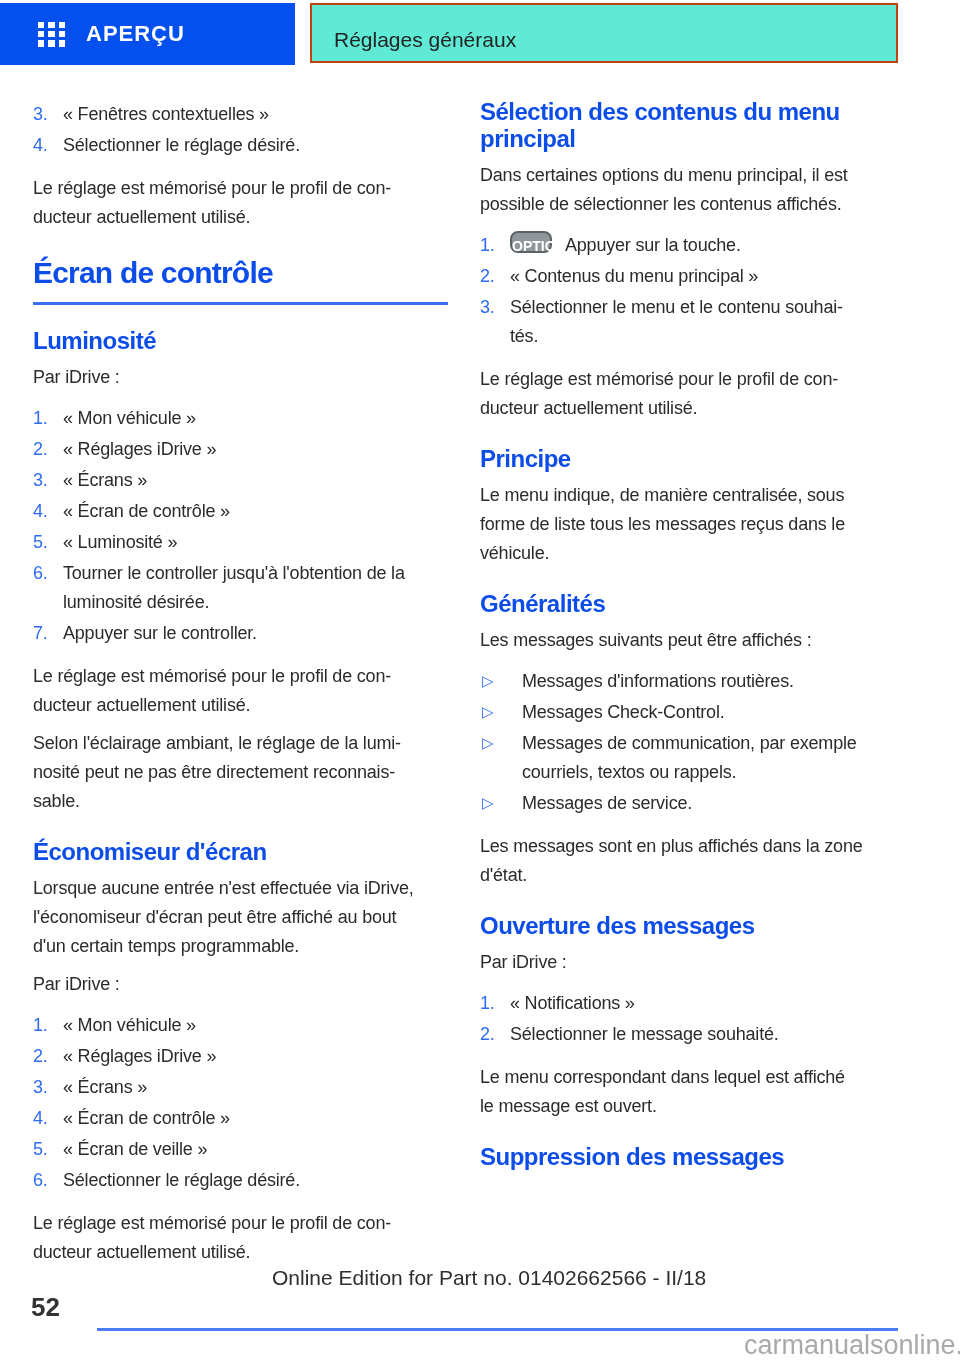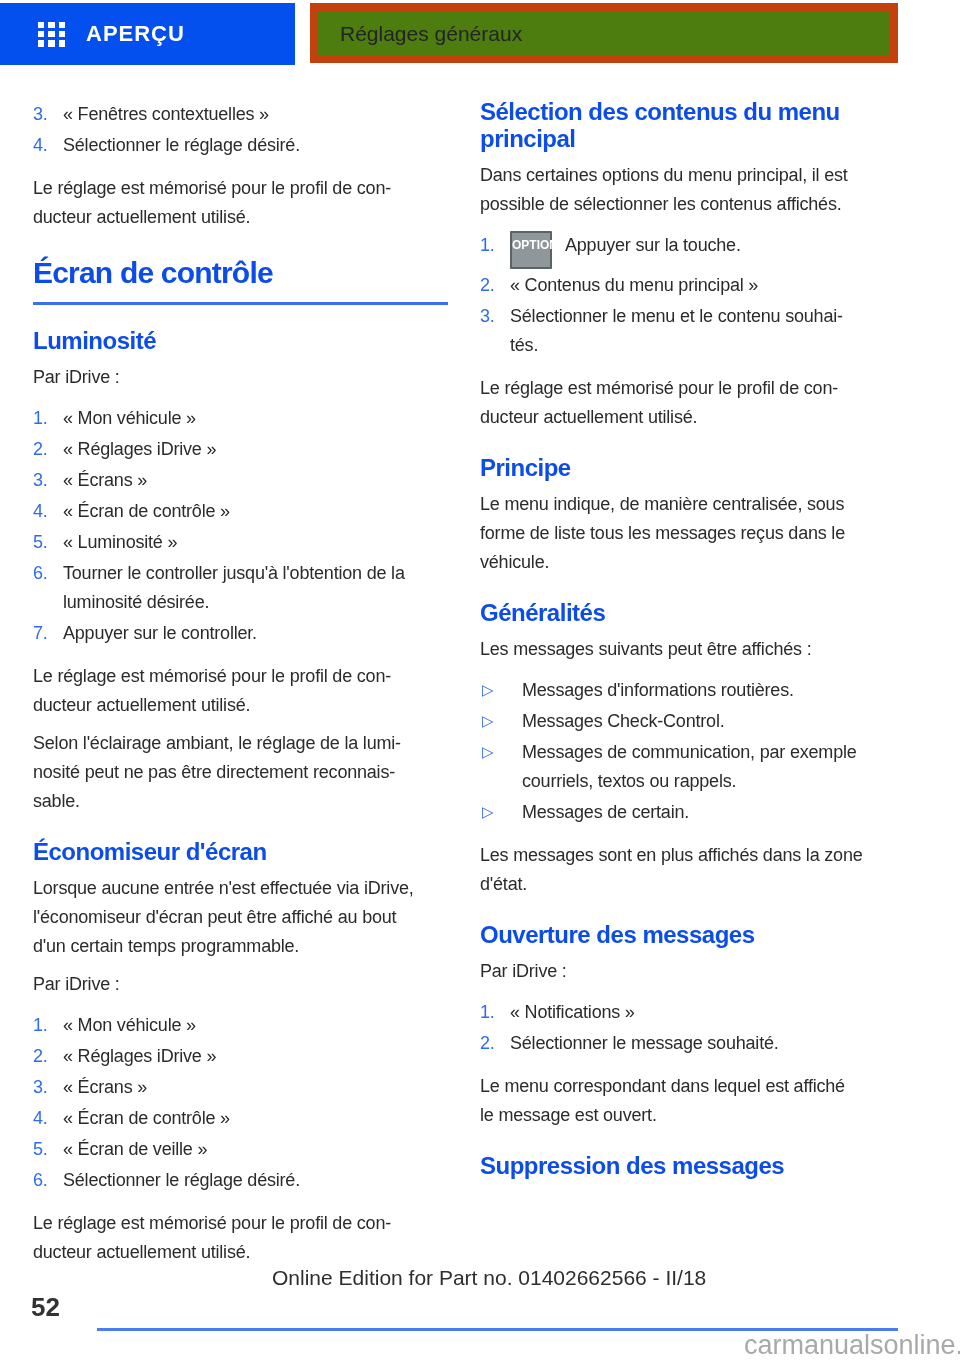--- a/index.html
+++ b/index.html
@@ -7,22 +7,22 @@
         font-family:"Liberation Sans",sans-serif;color:#2b2b2b;}
 
   
   .tab{position:absolute;left:0;top:3px;width:295px;height:62px;background:#0450ee;
        display:flex;align-items:center;}
   .grid-icon{margin-left:38px;width:27px;height:25px;display:grid;
              grid-template-columns:repeat(3,1fr);grid-template-rows:repeat(3,1fr);
              column-gap:4px;row-gap:3px;}
   .grid-icon span{background:#fff;display:block;}
   .tab-label{color:#fff;font-size:22px;font-weight:bold;letter-spacing:1px;margin-left:21px;text-align:center;}
-  .chapter-box{position:absolute;left:310px;top:3px;width:588px;height:60px;background:#4d7c0f;
-               border:8px solid #c2410c;box-sizing:border-box;display:flex;align-items:flex-end;
+  .chapter-box{position:absolute;left:310px;top:3px;width:588px;height:60px;background:#5eead4;
+               border:2px solid #c2410c;box-sizing:border-box;display:flex;align-items:flex-end;
                padding:0 0 9px 22px;font-size:21px;color:#242424;}
 
   
   .columns{position:absolute;left:33px;top:98px;display:flex;gap:32px;}
   .col{width:415px;}
   .col > :first-child{margin-top:0;}
 
   p.body, .txt{font-size:18px;line-height:29px;letter-spacing:-0.2px;color:#2b2b2b;}
   p.body{margin:9px 0;white-space:pre;}
 
@@ -32,23 +32,23 @@
          margin:22px 0 6px;white-space:pre;}
 
   ol.steps,ul.bullets{list-style:none;margin:12px 0 14px;padding:0;}
   ol.steps li,ul.bullets li{display:flex;margin:2px 0;align-items:flex-start;}
   .num{width:30px;flex-shrink:0;color:#2e6bf0;font-size:18px;line-height:29px;letter-spacing:-0.2px;}
   .txt{white-space:pre;}
   .bullet{width:40px;flex-shrink:0;color:#2e6bf0;font-size:15px;line-height:29px;
           font-family:"DejaVu Sans",sans-serif;padding-left:2px;}
 
   li.key-row{align-items:flex-end;}
-  .option-key{display:inline-block;width:42px;height:38px;background:#8f979a;
-              border:2px solid #5c6366;border-radius:1px;box-sizing:border-box;
-              color:#fff;font-size:12px;font-weight:bold;text-align:center;
+  .option-key{display:inline-block;width:42px;height:22px;background:#8f979a;
+              border:2px solid #5c6366;border-radius:8px;box-sizing:border-box;
+              color:#fff;font-size:14px;font-weight:bold;text-align:center;
               padding-top:5px;margin:0 13px 0 0;letter-spacing:0;flex-shrink:0;}
 
   
   .page-number{position:absolute;left:31px;top:1292px;font-size:26px;font-weight:bold;color:#333;}
   .footer-rule{position:absolute;left:97px;top:1328px;width:801px;height:3px;background:#4a7cf4;}
   .edition{position:absolute;left:272px;top:1266px;font-size:21px;color:#2e2e2e;white-space:pre;}
   .watermark{position:absolute;left:744px;top:1330px;font-size:27px;color:#a9a9a9;white-space:pre;}
 </style>
 </head>
 <body>
@@ -208,21 +208,21 @@
             <span class="bullet">▷</span>
             <span class="txt">Messages Check-Control.</span>
           </li>
         <li>
             <span class="bullet">▷</span>
             <span class="txt">Messages de communication, par exemple
 courriels, textos ou rappels.</span>
           </li>
         <li>
             <span class="bullet">▷</span>
-            <span class="txt">Messages de certain.</span>
+            <span class="txt">Messages de service.</span>
           </li>
       </ul>
       <p class="body">Les messages sont en plus affichés dans la zone
 d'état.</p>
 
       <h2 class="sub">Ouverture des messages</h2>
       <p class="body">Par iDrive :</p>
       <ol class="steps">
         <li>
             <span class="num">1.</span>

